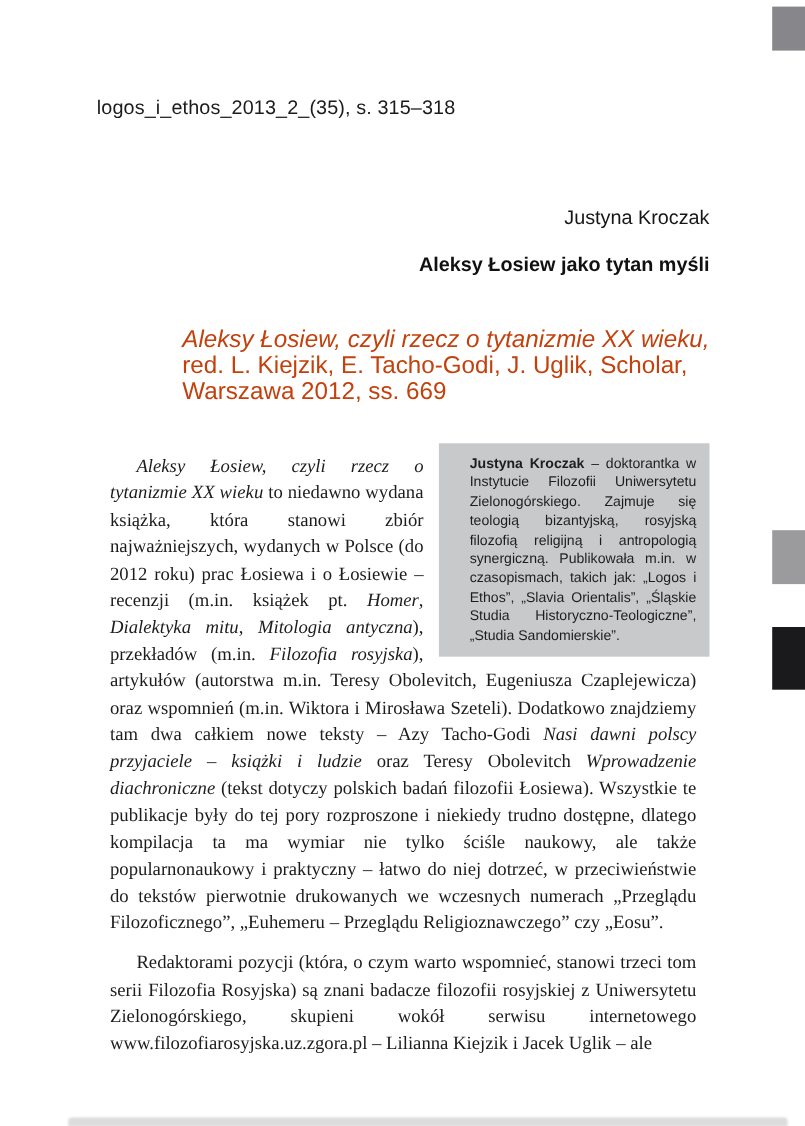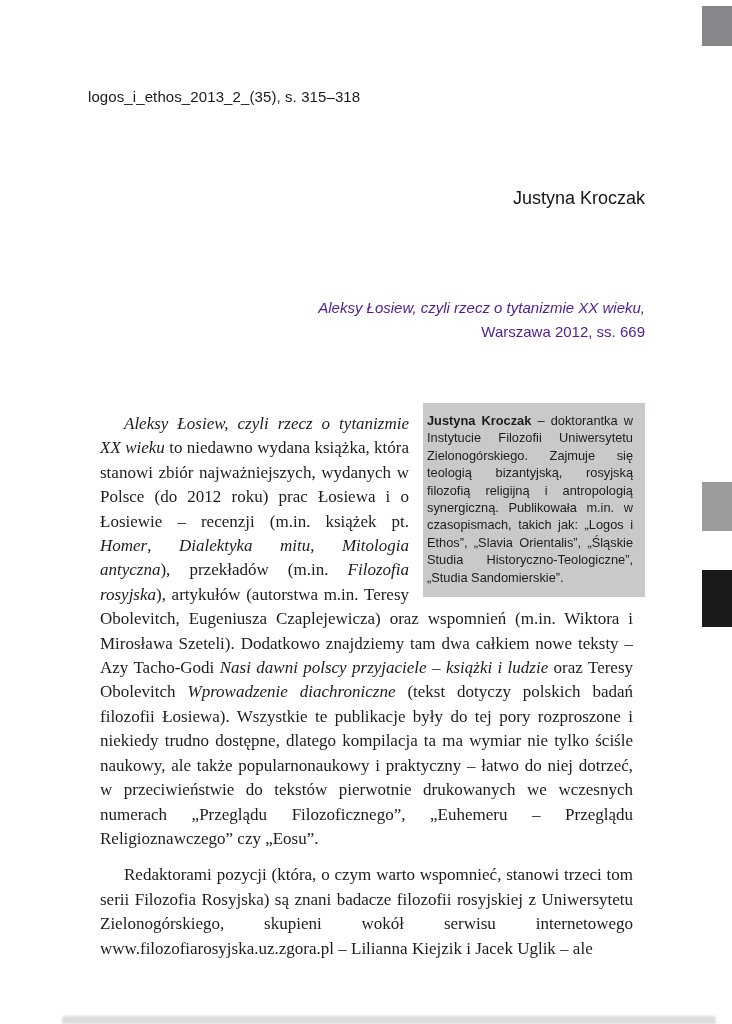--- a/index.html
+++ b/index.html
@@ -9,57 +9,57 @@
     background:#ffffff;
     overflow:hidden;
     font-family:"Liberation Serif", serif;
     color:#1c1c1c;
     -webkit-font-smoothing:antialiased;
   }
 
   .journal-header {
     position:absolute; left:88px; top:88px;
     font-family:"Liberation Sans", sans-serif;
-    font-size:15px; letter-spacing:0.1px; color:#1b1b1b;
+    font-size:18px; letter-spacing:0.1px; color:#1b1b1b;
   }
 
   .author-name {
     position:absolute; right:87px; top:188px;
     font-family:"Liberation Sans", sans-serif;
     font-size:18px; color:#161616;
   }
   .article-title {
     position:absolute; right:87px; top:230px;
     font-family:"Liberation Sans", sans-serif;
     font-size:18px; font-weight:bold; color:#111111;
   }
 
   .citation {
     position:absolute; right:87px; top:296px;
     font-family:"Liberation Sans", sans-serif;
-    font-size:15px; line-height:24px; text-align:right; color:#4c1d95;
+    font-size:22px; line-height:24px; text-align:left; color:#c2410c;
   }
   .citation .line-italic { font-style:italic; }
 
   .article-body {
     position:absolute; left:88px; right:87px; top:400px;
     font-size:17px; line-height:24.4px;
     text-align:justify;
     hyphens:auto; -webkit-hyphens:auto;
   }
   .article-body p {
     margin:12px; text-indent:24px;
   }
   .it { font-style:italic; }
   .bd { font-weight:bold; }
 
   .bio-box {
     float:right;
     width:206px;
-    padding:9px 12px 11px 4px;
+    padding:9px 12px 11px 28px;
     margin:3px 0 8px 14px;
     background:#c8c9cb;
     font-family:"Liberation Sans", sans-serif;
     font-size:12.8px; line-height:17.4px;
     text-align:justify; color:#1d1d1d;
     hyphens:auto; -webkit-hyphens:auto;
   }
 
   .edge-tab { position:absolute; right:0; width:30px; }
   .edge-tab.t1 { top:6px;   height:40px; }
@@ -74,23 +74,25 @@
 </style>
 </head>
 <body>
 
 <div class="page">
 
   <div class="journal-header">logos_i_ethos_2013_2_(35), s. 315–318</div>
 
   <div class="author-name">Justyna Kroczak</div>
 
+  <div class="article-title">Aleksy Łosiew jako tytan myśli</div>
 
   <div class="citation">
     <div class="line-italic">Aleksy Łosiew, czyli rzecz o tytanizmie XX wieku,</div>
+    <div>red. L. Kiejzik, E. Tacho-Godi, J. Uglik, Scholar,</div>
     <div>Warszawa 2012, ss. 669</div>
   </div>
 
   <div class="article-body">
     <aside class="bio-box" style="background: rgb(200, 201, 203);"><span class="bd">Justyna Kroczak</span><span> – doktorantka w Instytucie Filozofii Uniwersytetu Zielonogórskiego. Zajmuje się teologią bizantyjską, rosyjską filozofią religijną i antropologią synergiczną. Publikowała m.in. w czasopismach, takich jak: „Logos i Ethos”, „Slavia Orientalis”, „Śląskie Studia Historyczno-Teologiczne”, „Studia Sandomierskie”.</span></aside>
     <p><span class="it">Aleksy Łosiew, czyli rzecz o tytanizmie XX wieku</span><span> to niedawno wydana książka, która stanowi zbiór najważniejszych, wydanych w Polsce (do 2012 roku) prac Łosiewa i o Łosiewie – recenzji (m.in. książek pt. </span><span class="it">Homer</span><span>, </span><span class="it">Dialektyka mitu</span><span>, </span><span class="it">Mitologia antyczna</span><span>), przekładów (m.in. </span><span class="it">Filozofia rosyjska</span><span>), artykułów (autorstwa m.in. Teresy Obolevitch, Eugeniusza Czaplejewicza) oraz wspomnień (m.in. Wiktora i Mirosława Szeteli). Dodatkowo znajdziemy tam dwa całkiem nowe teksty – Azy Tacho-Godi </span><span class="it">Nasi dawni polscy przyjaciele – książki i ludzie</span><span> oraz Teresy Obolevitch </span><span class="it">Wprowadzenie diachroniczne</span><span> (tekst dotyczy polskich badań filozofii Łosiewa). Wszystkie te publikacje były do tej pory rozproszone i niekiedy trudno dostępne, dlatego kompilacja ta ma wymiar nie tylko ściśle naukowy, ale także popularnonaukowy i praktyczny – łatwo do niej dotrzeć, w przeciwieństwie do tekstów pierwotnie drukowanych we wczesnych numerach „Przeglądu Filozoficznego”, „Euhemeru – Przeglądu Religioznawczego” czy „Eosu”.</span></p>
     <p><span>Redaktorami pozycji (która, o czym warto wspomnieć, stanowi trzeci tom serii Filozofia Rosyjska) są znani badacze filozofii rosyjskiej z Uniwersytetu Zielonogórskiego, skupieni wokół serwisu internetowego www.filozofiarosyjska.uz.zgora.pl – Lilianna Kiejzik i Jacek Uglik – ale</span></p>
   </div>
 
   <div class="edge-tab t1" style="background: rgb(135, 135, 139);"></div>

